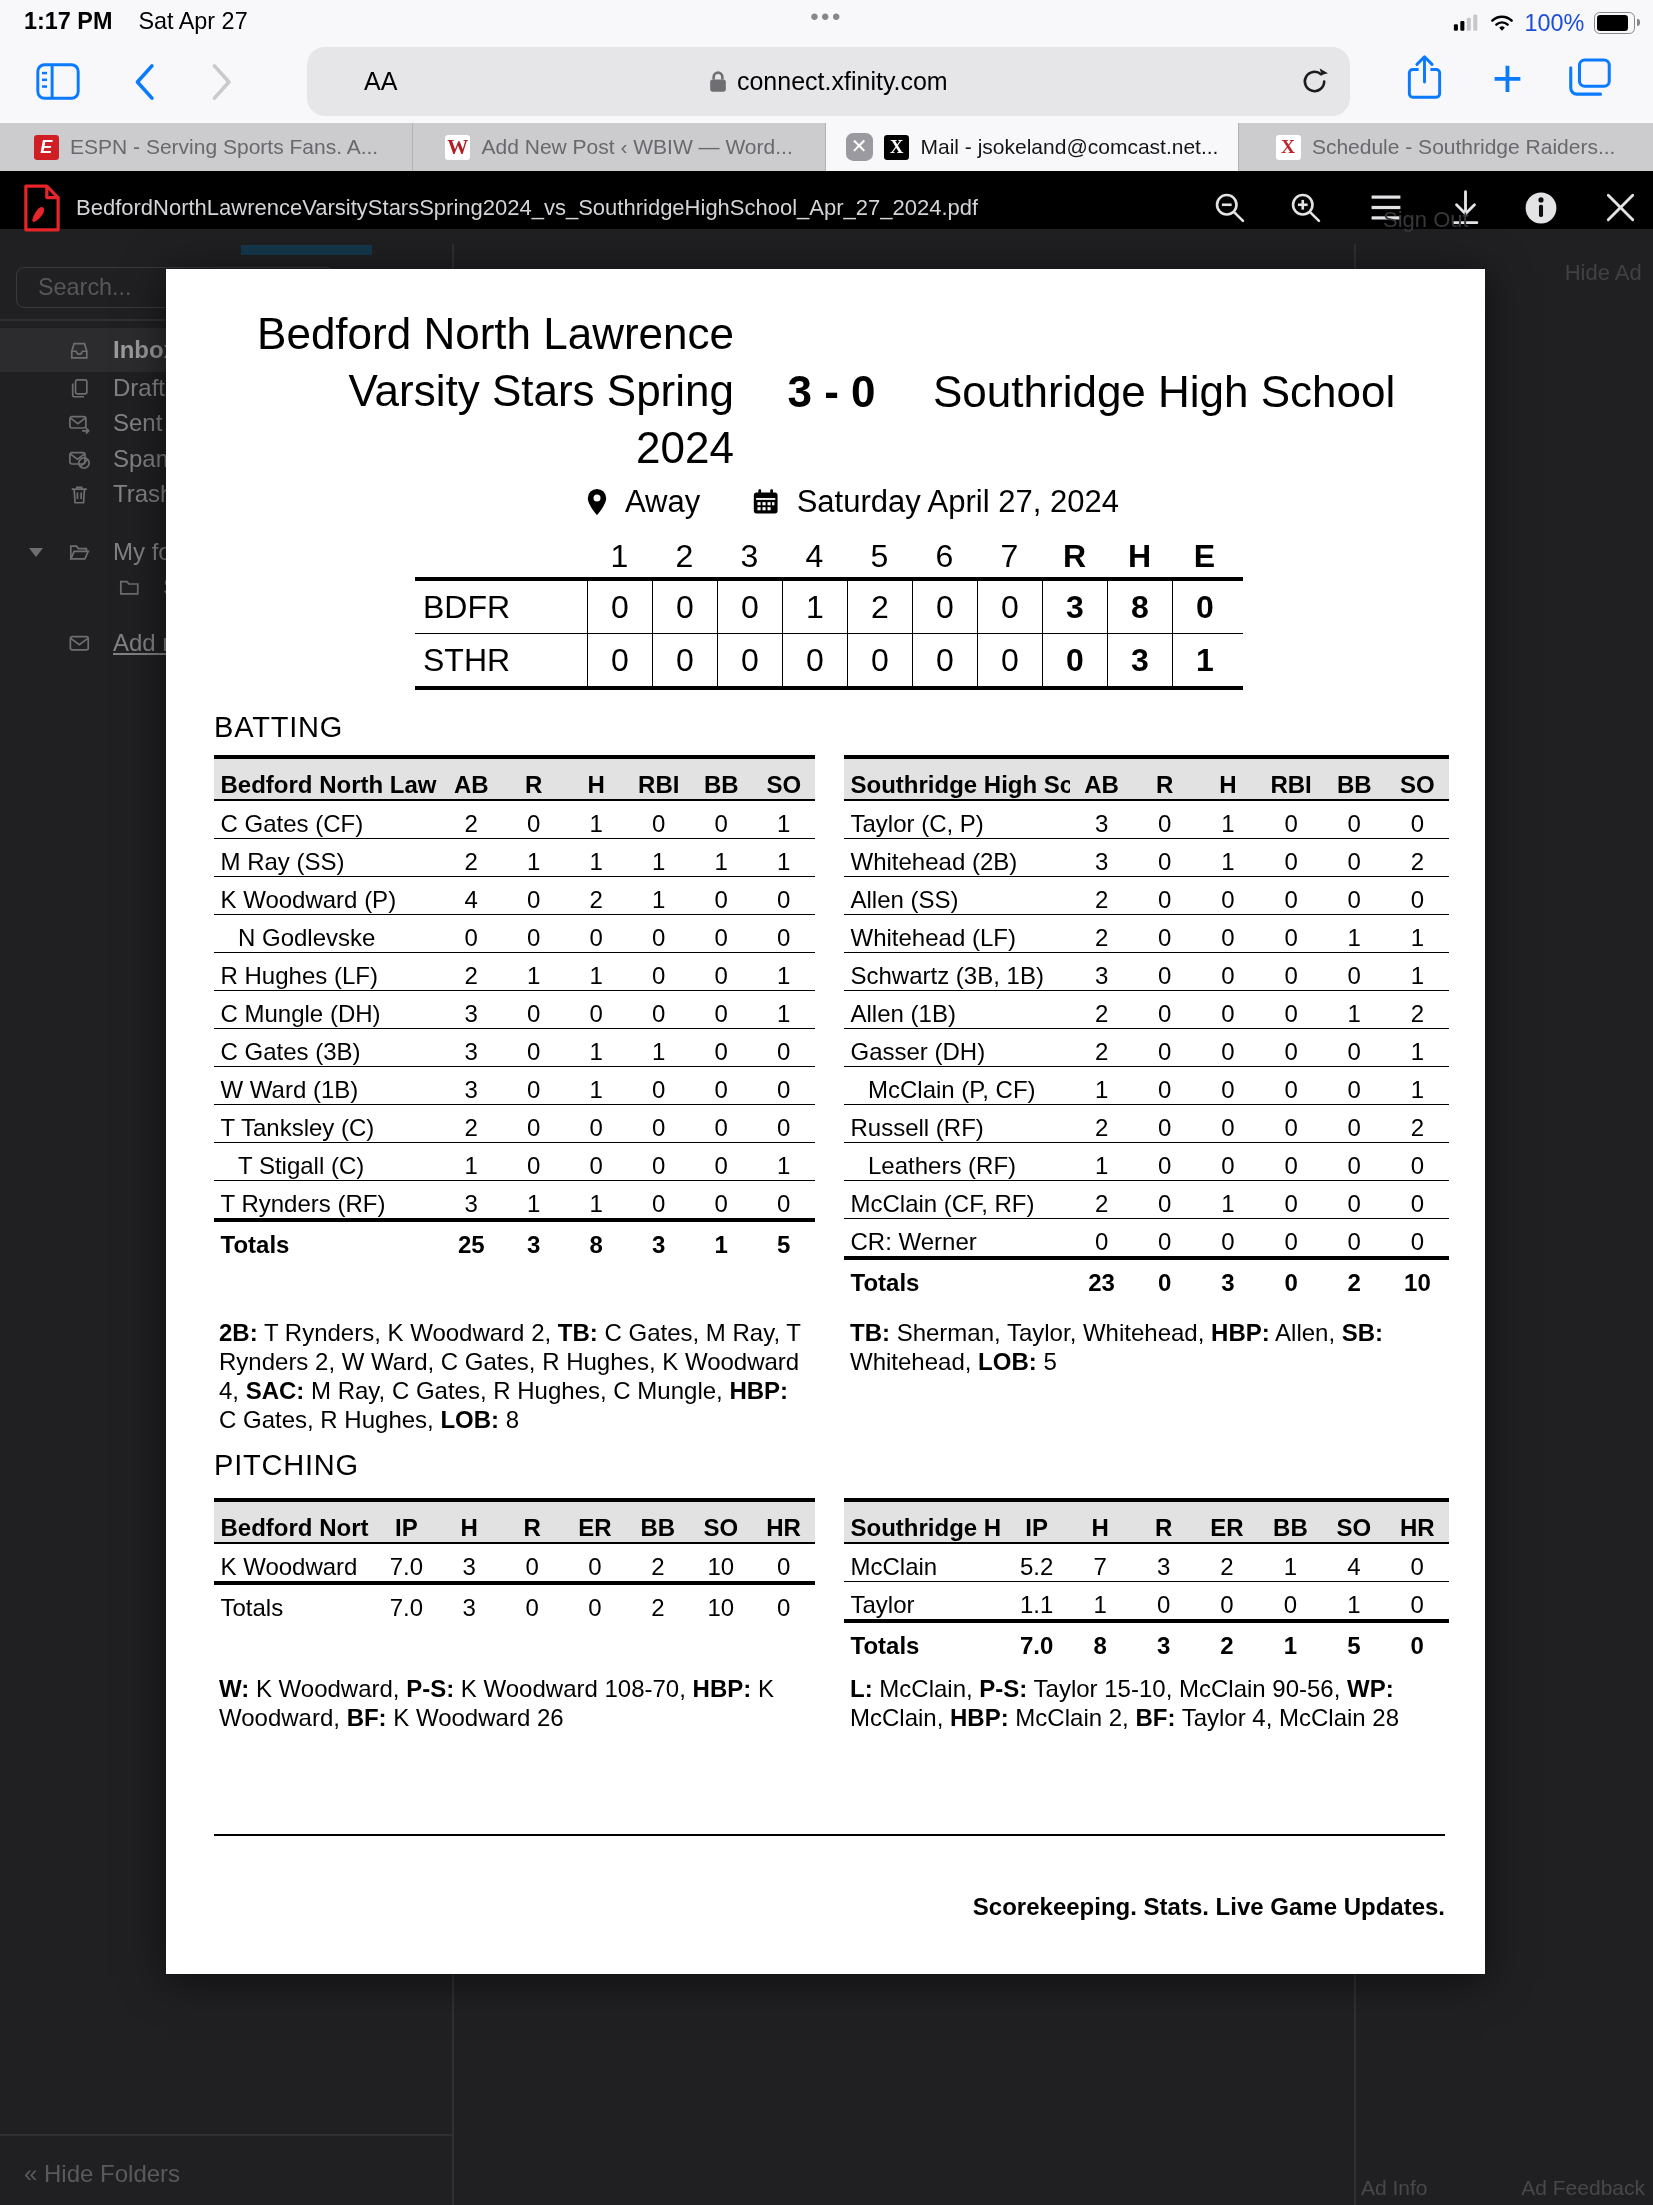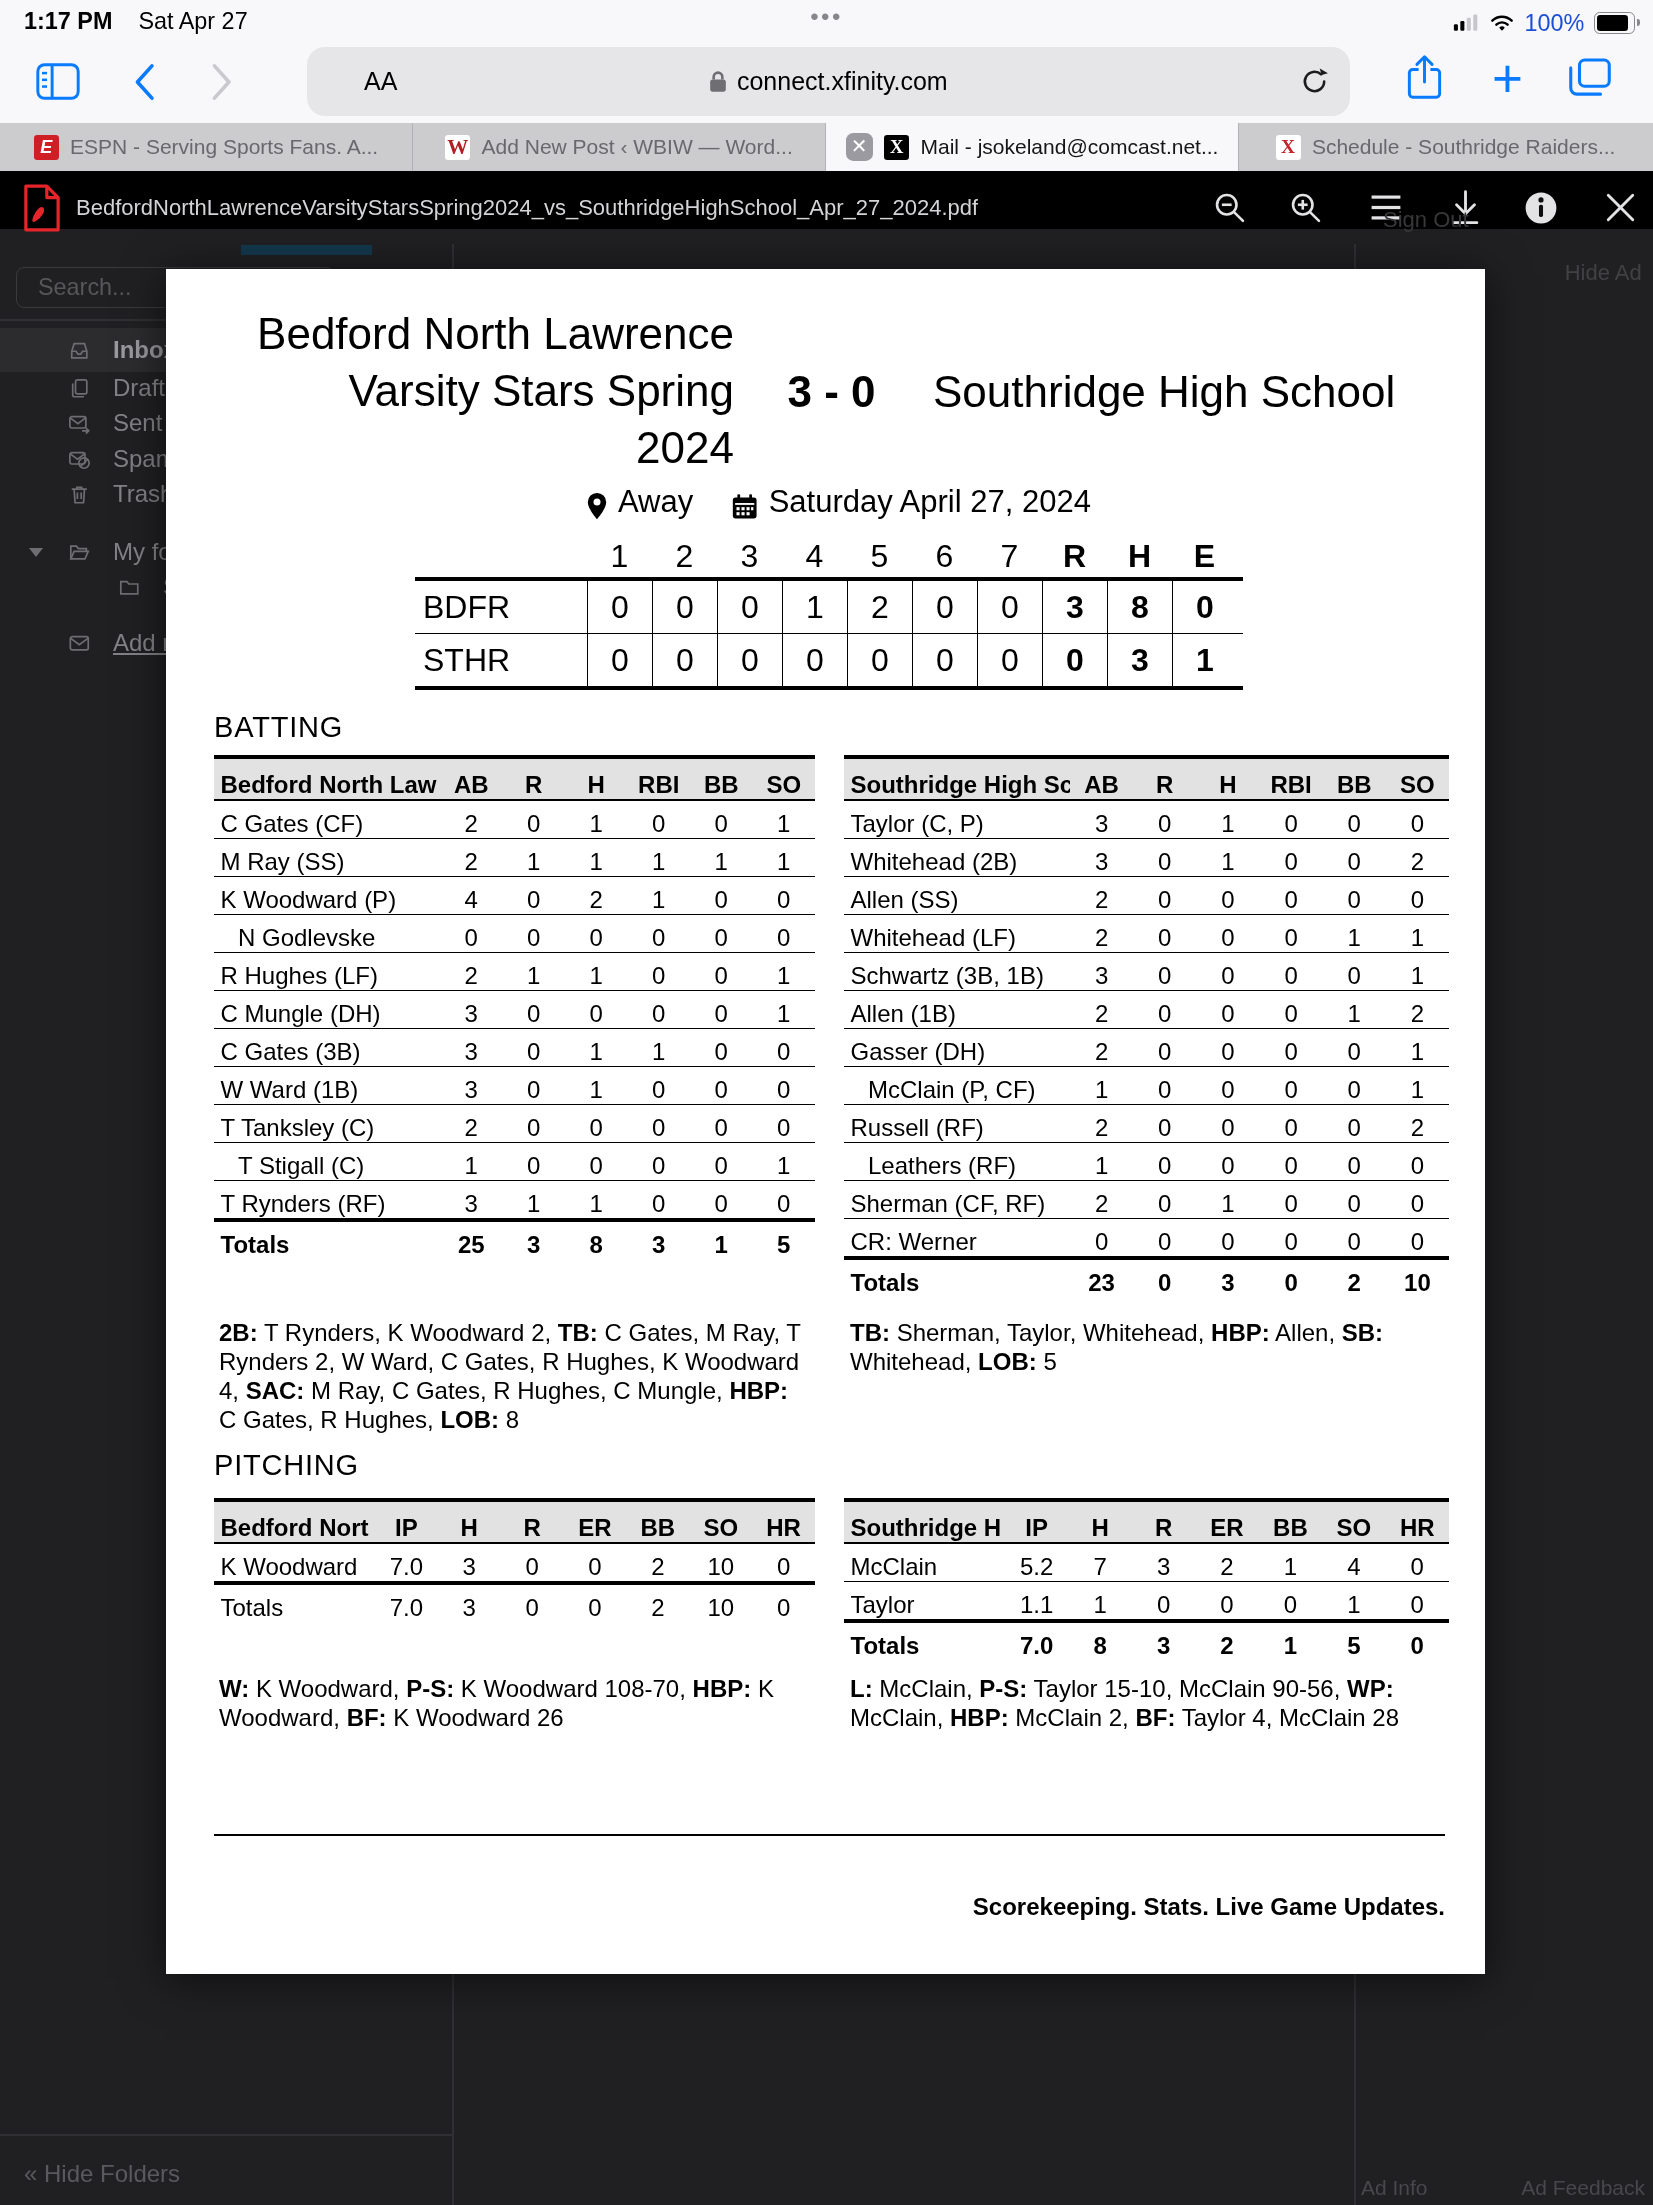--- a/index.html
+++ b/index.html
@@ -57,21 +57,21 @@
   .hide-folders{position:absolute;left:24px;top:1916px;font-size:24px;color:#5a5a5e;}
   .ad-info{position:absolute;left:1361px;top:1932px;font-size:21px;color:#48484c;}
   .ad-feedback{position:absolute;right:8px;top:1932px;font-size:21px;color:#48484c;}
   .home-ind{position:absolute;left:572px;top:1939px;width:509px;height:10.5px;border-radius:5.7px;background:#fff;z-index:40;}
   
   .page{position:absolute;left:166px;top:269px;width:1319px;height:1705px;background:#fff;z-index:10;
     box-shadow:0 4.8px 40px rgba(0,0,0,.6);color:#000;}
   .title-away{position:absolute;left:64px;top:36px;width:504px;font-size:44px;line-height:57px;text-align:right;white-space:pre-line;}
   .title-score{position:absolute;left:601px;top:94px;width:129px;font-size:44px;line-height:57px;font-weight:700;text-align:center;}
   .title-home{position:absolute;left:767px;top:94px;font-size:44px;line-height:57px;}
-  .meta{position:absolute;left:420px;top:215px;display:flex;align-items:flex-end;gap:10px;font-size:31px;}
+  .meta{position:absolute;left:420px;top:215px;display:flex;align-items:center;gap:17px;font-size:31px;}
   .meta .sp{width:18px;}
   
   .ls{position:absolute;left:249px;top:266px;width:828px;font-size:32px;}
   .ls-h{display:flex;height:42px;align-items:center;}
   .ls-body{border-top:4px solid #000;border-bottom:4px solid #000;}
   .ls-row{display:flex;height:52px;align-items:stretch;}
   .ls-row + .ls-row{border-top:1.6px solid #000;}
   .ls .tm{flex:0 0 172px;display:flex;align-items:center;padding-left:8px;box-sizing:border-box;}
   .ls .c{flex:0 0 65px;display:flex;align-items:center;justify-content:center;}
   .ls-body .c{border-left:1.6px solid #000;box-sizing:border-box;}
@@ -464,21 +464,21 @@
         <div class="trow ">
           <div class="ncell ind">Leathers (RF)</div>
           <div class="ccell">1</div>
           <div class="ccell">0</div>
           <div class="ccell">0</div>
           <div class="ccell">0</div>
           <div class="ccell">0</div>
           <div class="ccell">0</div>
         </div>
         <div class="trow ">
-          <div class="ncell">Sherman (CF, RF)</div>
+          <div class="ncell">McClain (CF, RF)</div>
           <div class="ccell">2</div>
           <div class="ccell">0</div>
           <div class="ccell">1</div>
           <div class="ccell">0</div>
           <div class="ccell">0</div>
           <div class="ccell">0</div>
         </div>
         <div class="trow ">
           <div class="ncell">CR: Werner</div>
           <div class="ccell">0</div>

